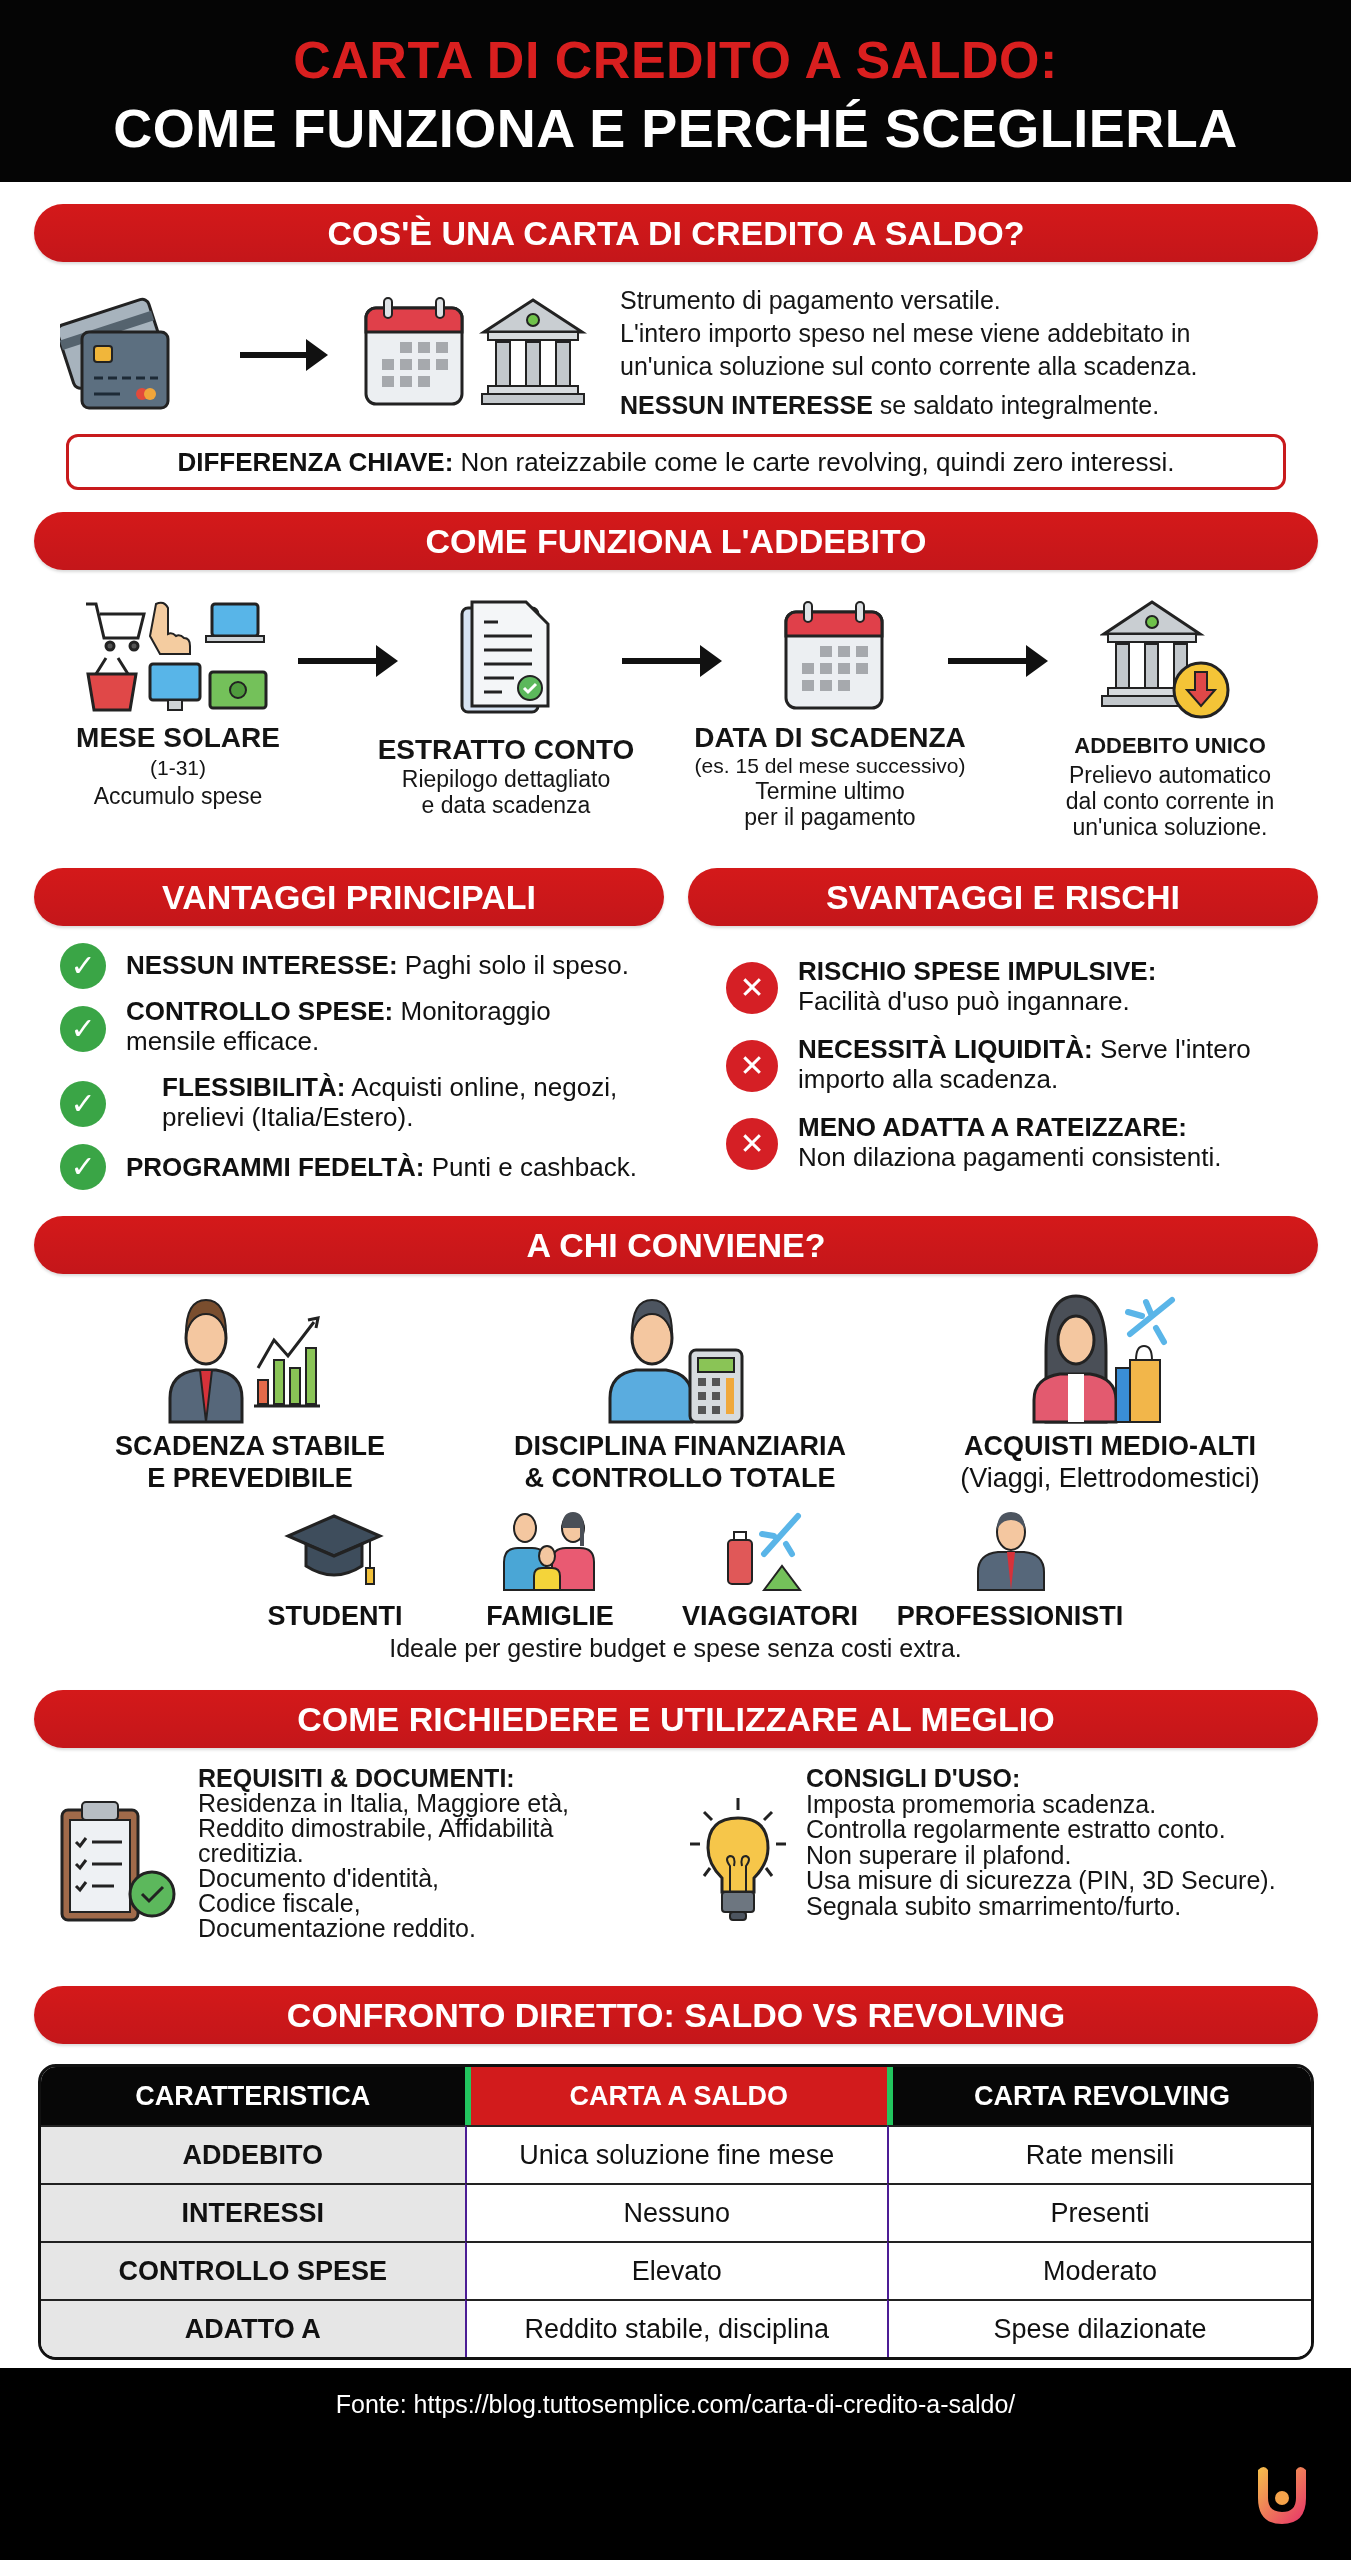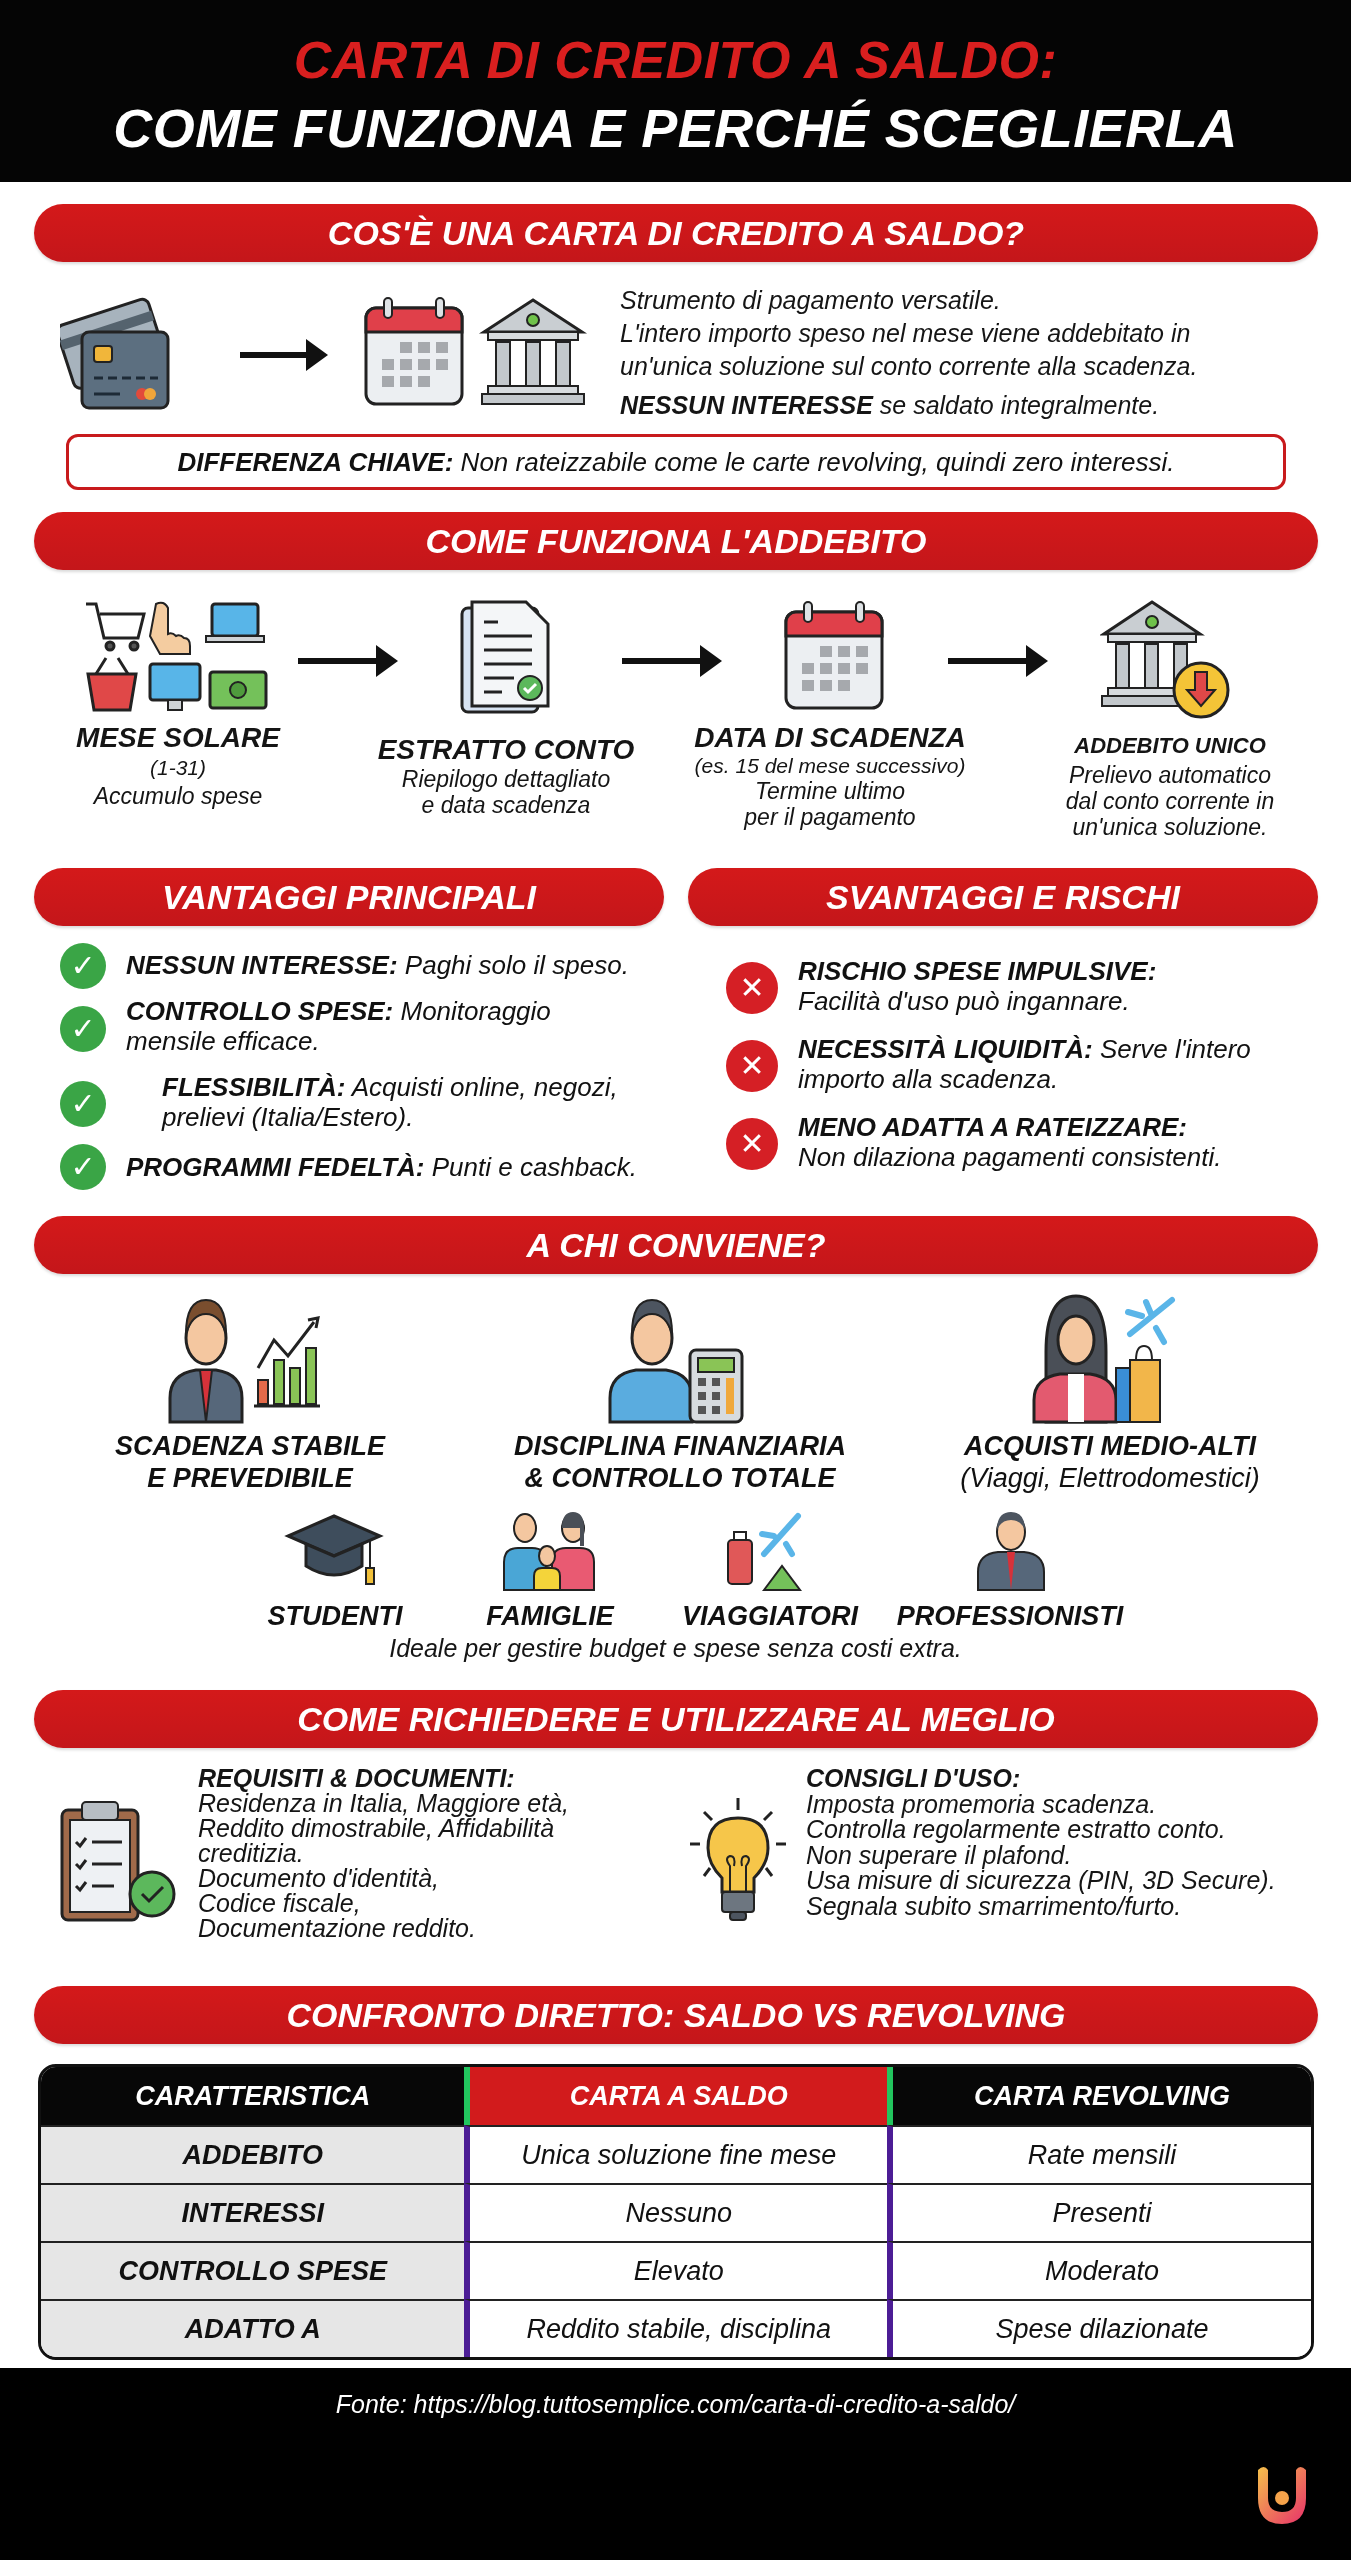--- a/index.html
+++ b/index.html
@@ -1,18 +1,18 @@
 <!DOCTYPE html>
 <html><head>
 <meta charset="utf-8">
 <style>
   * { box-sizing: border-box; margin: 0; padding: 0; }
   html, body { width: 1351px; background: #000; }
   body { font-family: "Liberation Sans", "DejaVu Sans", sans-serif; color: #111; }
-  .page { width: 1351px; height: 2560px; position: relative; background: #fff; overflow: hidden; font-style: italic; }
+  .page { width: 1351px; height: 2560px; position: relative; background: #fff; overflow: hidden; }
 
   
   .hero { position: absolute; left: 0; top: 0; width: 1351px; height: 182px; background: #050505; text-align: center; }
   .hero .l1 { position: absolute; top: 30px; left: 0; right: 0; font-size: 52px; font-weight: 700; color: #d91f1f; letter-spacing: 0.5px; }
   .hero .l2 { position: absolute; top: 97px; left: 0; right: 0; font-size: 54px; font-weight: 700; color: #fff; letter-spacing: 0.5px; }
 
   .banner { position: absolute; height: 58px; background: linear-gradient(#d4191a, #c4161a); border-radius: 29px; color: #fff; font-weight: 700; font-size: 34px; text-align: center; line-height: 58px; box-shadow: 0 2px 3px rgba(0,0,0,0.15); }
 
   .txt { position: absolute; font-size: 24px; line-height: 28px; color: #151515; }
   .b { font-weight: 700; }
@@ -27,21 +27,21 @@
   .ok { background: #3aa546; }
   .ko { background: #d51f25; }
 
   .list-item { position: absolute; font-size: 26px; line-height: 30px; }
 
   .who-label { position: absolute; font-size: 27px; font-weight: 700; text-align: center; line-height: 32px; }
 
   table.cmp { position: absolute; left: 38px; top: 2064px; width: 1276px; border-collapse: separate; border-spacing: 0; border: 3px solid #111; border-radius: 18px; overflow: hidden; font-size: 27px; }
   table.cmp th { height: 58px; color: #fff; font-weight: 700; background: #070707; text-align: center; border-left: 6px solid #22c55e; }
   table.cmp th.hl { background: #d21b1c; }
-  table.cmp td { height: 58px; text-align: center; border-top: 2px solid #222; border-left: 6px solid #4c1d95; background: #fff; }
+  table.cmp td { height: 58px; text-align: center; border-top: 2px solid #222; border-left: 2px solid #4c1d95; background: #fff; }
   table.cmp td.rh { background: #e6e6e6; font-weight: 700; border-left: none; }
   table.cmp th:first-child { border-left: none; }
 
   .footer { position: absolute; left: 0; top: 2368px; width: 1351px; height: 192px; background: #000; }
   .footer .src { position: absolute; top: 22px; left: 0; right: 0; text-align: center; color: #fff; font-size: 25px; }
   .icon { position: absolute; }
 </style>
 </head>
 <body>
 

